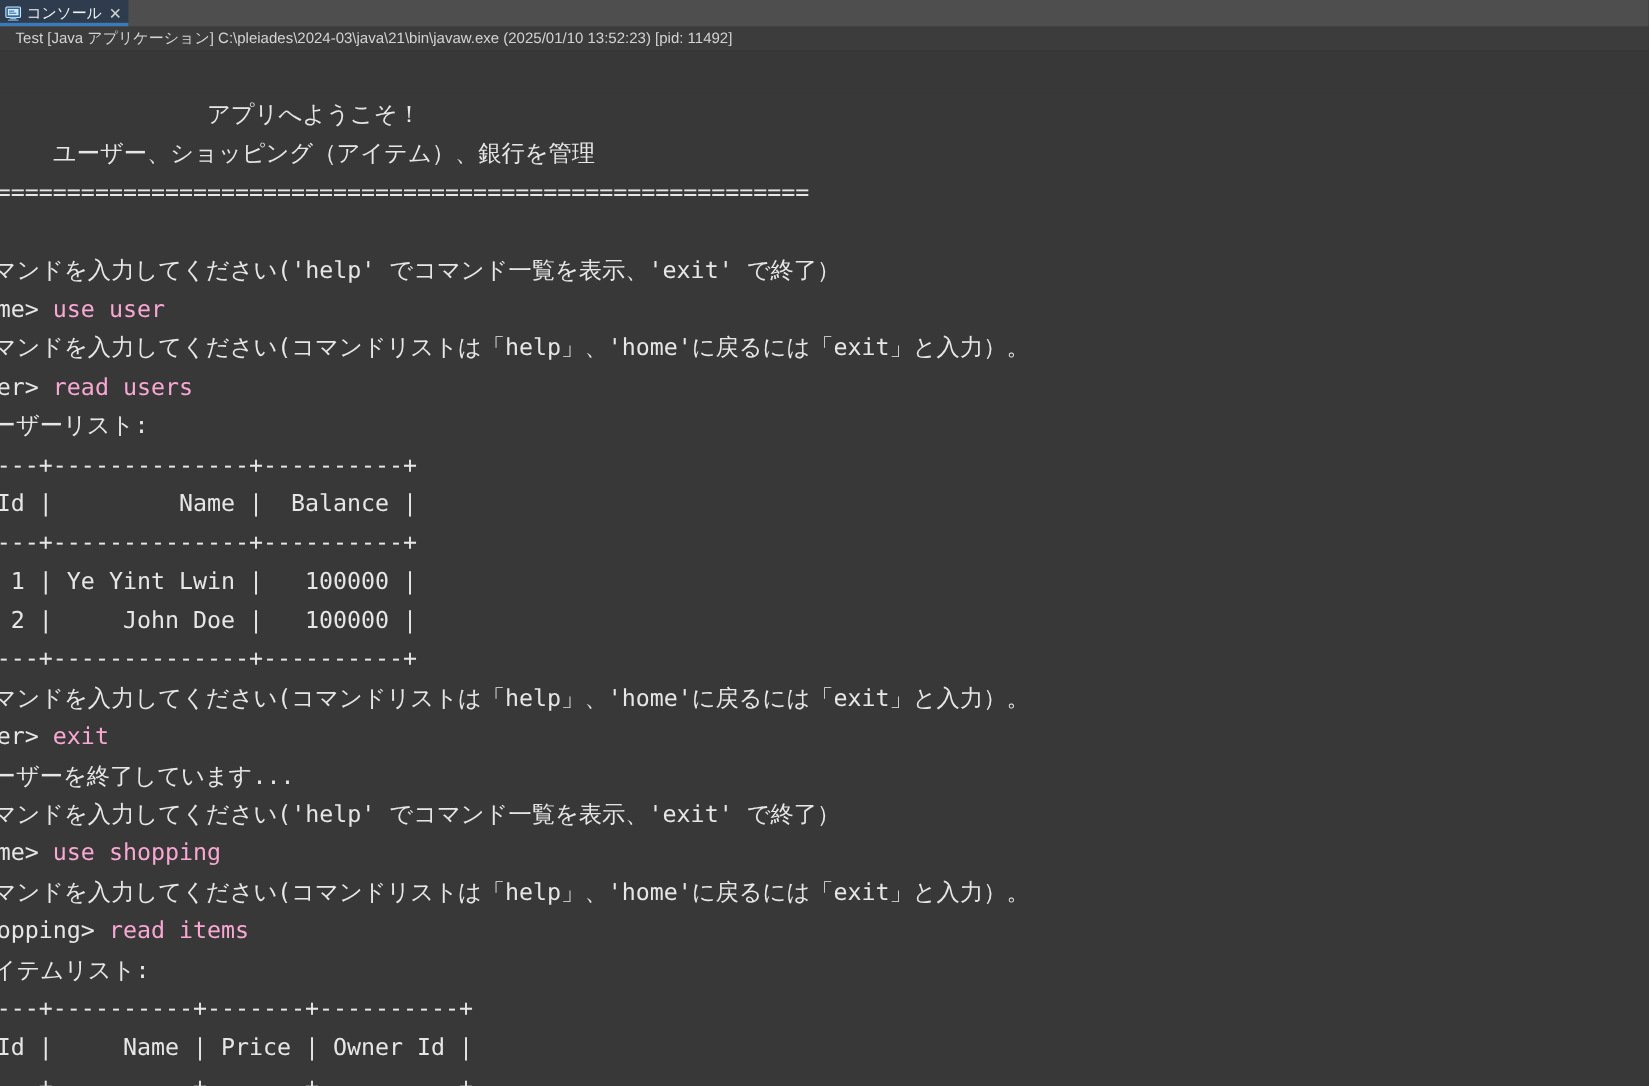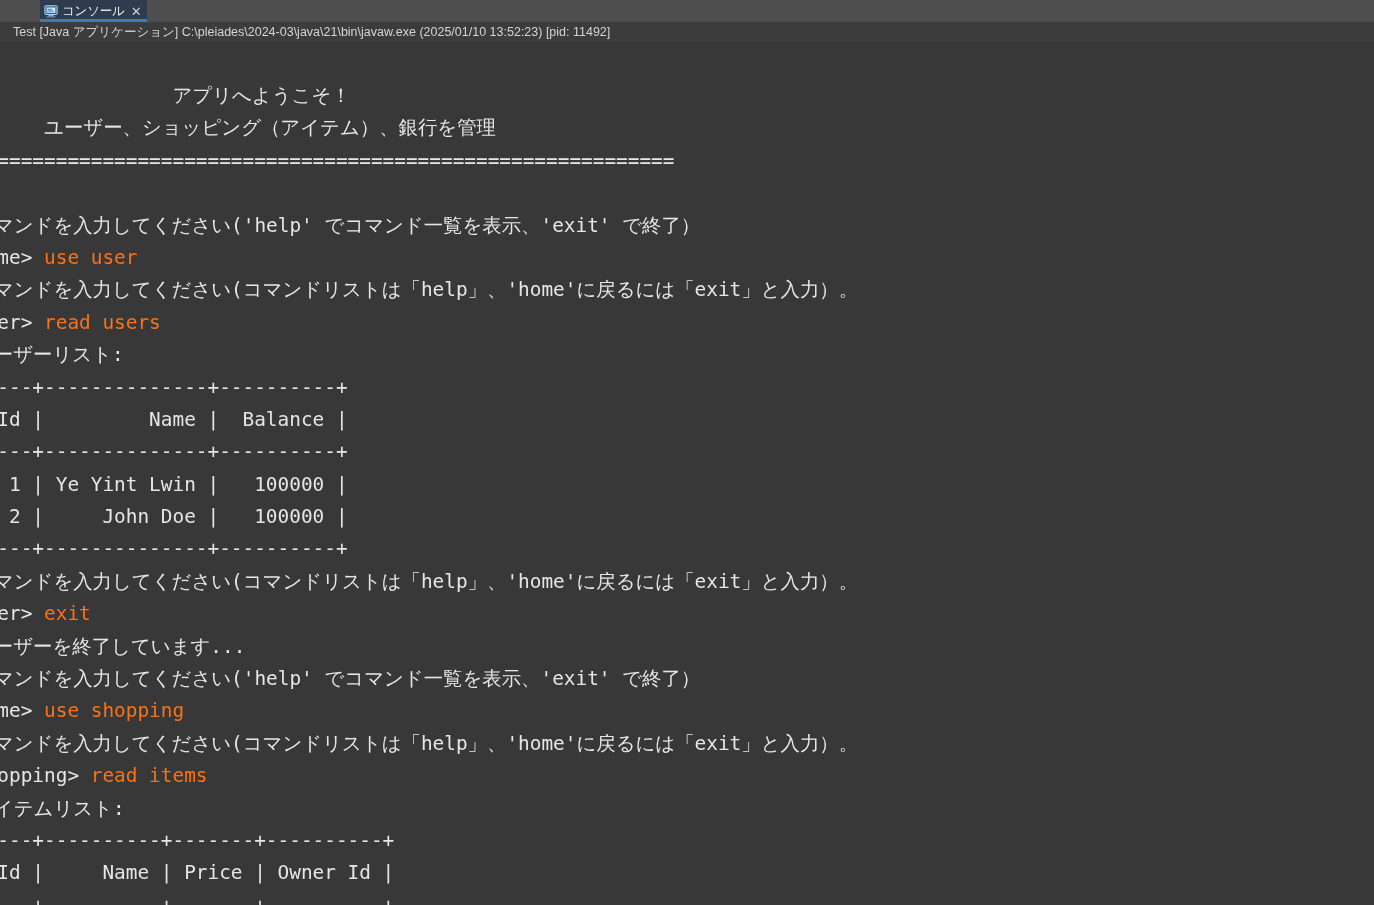--- a/index.html
+++ b/index.html
@@ -13,21 +13,20 @@
   }
 
   
   .tabbar {
     position: relative;
     height: 22px;
     background: #4e4e4e;
     display: flex;
     align-items: stretch;
     overflow: hidden;
-    padding-left: 40px;
   }
   .tab {
     position: relative;
     display: flex;
     align-items: center;
     gap: 4px;
     padding: 0 6px 0 4px;
     background: #2e3c4e;
     color: #e8e8e8;
     font-size: 12px;
@@ -95,21 +94,21 @@
     left: -26px;           
     white-space: pre;
     font-family: "DejaVu Sans Mono", "Liberation Mono", monospace;
     font-size: 19.4px;
     line-height: 32.4px;
     color: #e6e6e6;
     letter-spacing: 0px;
     -webkit-font-smoothing: none;
   }
   .line { display: block; height: 32.4px; }
-  .cmd { color: #f97316; text-align: right; }
+  .cmd { color: #f9a8d4; text-align: right; }
   .plain { color: #e6e6e6; }
 </style>
 </head>
 <body>
 
 <div class="tabbar">
   <div class="tab">
     <svg class="tab-icon" viewBox="0 0 16 16">
       <rect x="1" y="2" width="14" height="10" rx="1" fill="#2b6ca3" stroke="#cfe3f2" stroke-width="1"></rect>
       <rect x="3" y="4" width="10" height="6" fill="#d8e8f5"></rect>

